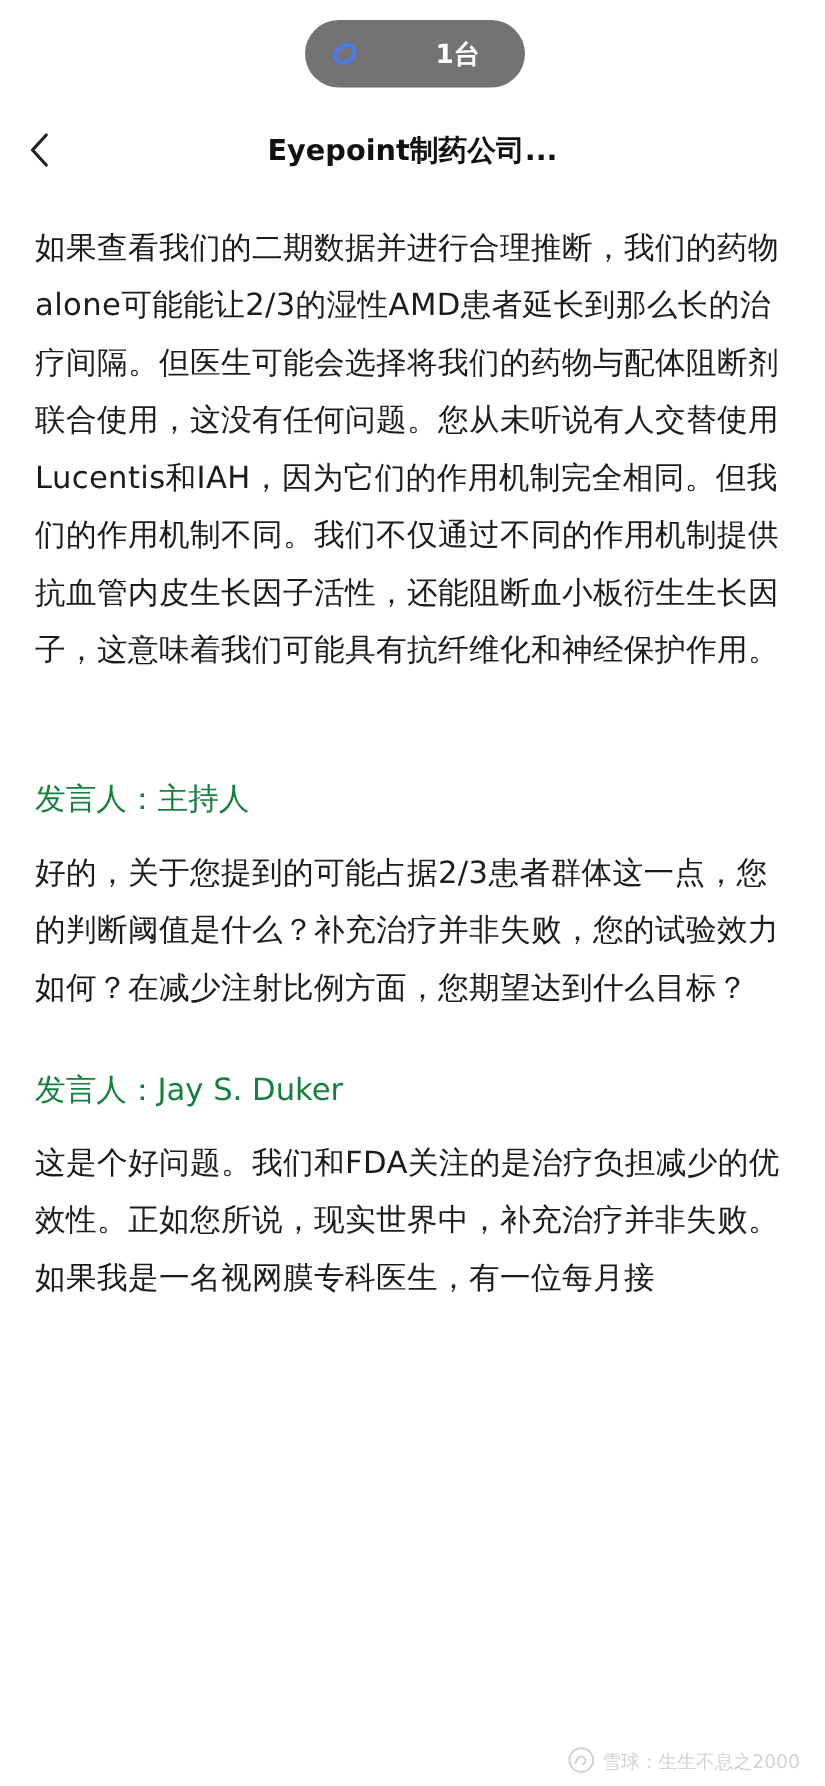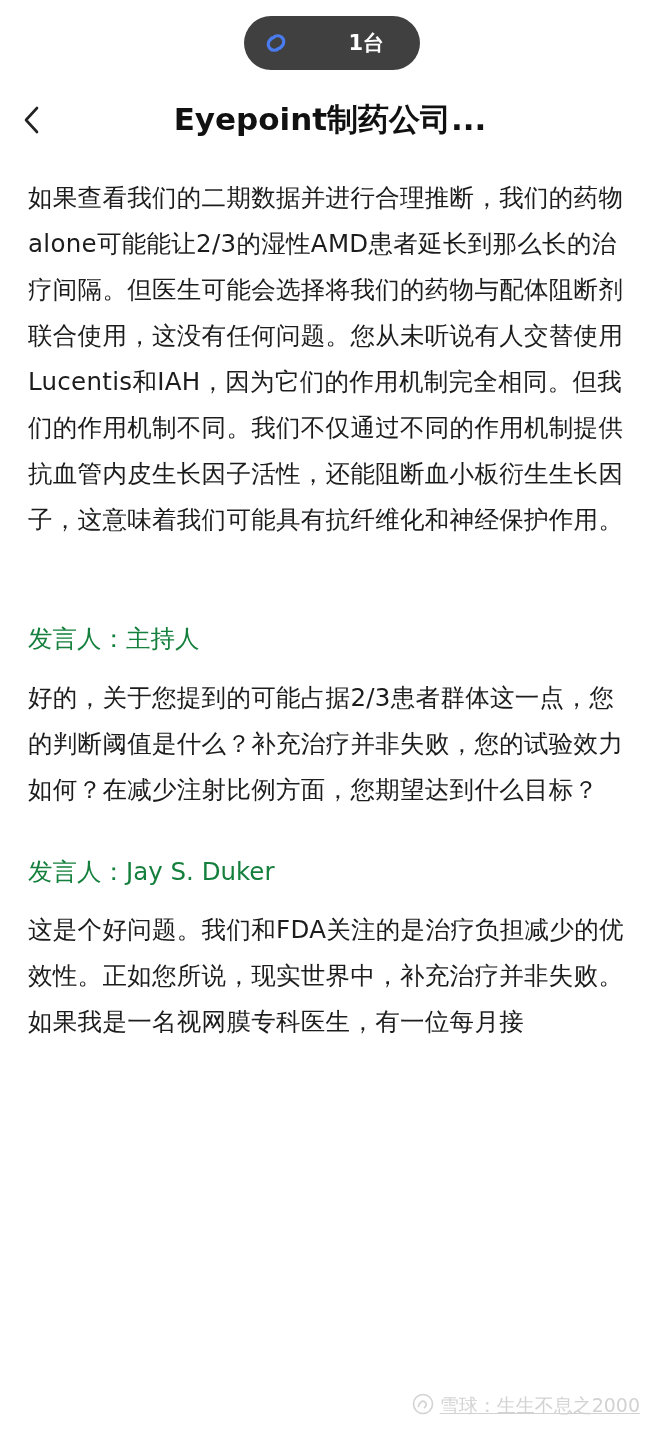--- a/index.html
+++ b/index.html
@@ -3,39 +3,39 @@
   <meta charset="utf-8">
   <style>
     html, body { margin: 0; padding: 0; }
     body {
       width: 660px; height: 1429px; background: #ffffff; overflow: hidden;
       font-family: "DejaVu Sans", "Liberation Sans", sans-serif; color: #1a1a1a;
       position: relative;
     }
     .pill {
       position: absolute; left: 244px; top: 16px; width: 176px; height: 54px;
-      background: #404040; border-radius: 27px; display: flex; align-items: center;
+      background: #737373; border-radius: 27px; display: flex; align-items: center;
       justify-content: space-between; padding: 0 36px 0 16px; box-sizing: border-box;
     }
     .pill .link-icon { width: 32px; height: 32px; display: flex; align-items: center; justify-content: center; }
     .pill .count { color: #fff; font-size: 21px; font-weight: bold; }
     .header {
       position: absolute; top: 92px; left: 0; width: 660px; height: 56px;
       display: flex; align-items: center; justify-content: center;
     }
     .back { position: absolute; left: 14px; top: 10px; width: 36px; height: 36px; display: flex; align-items: center; justify-content: center; cursor: pointer; }
-    .title { font-size: 31px; font-weight: bold; color: #111; }
+    .title { font-size: 23px; font-weight: bold; color: #111; }
     .content { position: absolute; left: 28px; top: 175px; width: 606px; }
     .para { font-size: 24.5px; line-height: 46px; margin: 0; color: #1c1c1c; letter-spacing: 0.3px; }
     .gap-lg { height: 37px; }
     .speaker { font-size: 24.5px; line-height: 43.5px; margin: 0; color: #15803d; }
     .gap-sm { height: 14px; }
     .watermark {
-      position: absolute; right: 20px; bottom: 10px; display: flex; align-items: flex-start;
-      color: #d2d2d2; font-size: 19px; text-decoration: underline;
+      position: absolute; right: 20px; bottom: 10px; display: flex; align-items: flex-end;
+      color: #d2d2d2; font-size: 15px;
     }
     .watermark .wm-icon { width: 22px; height: 22px; margin-right: 6px; }
   </style>
 </head>
 <body>
 
 <div class="pill">
   <span class="link-icon">
     <svg width="30" height="30" viewBox="0 0 30 30" fill="none" stroke="#4a7cf0" stroke-width="3.2" stroke-linecap="round">
       <path d="M12.5 9.5 a6 6 0 0 1 8.5 0 l0 0 a6 6 0 0 1 0 8.5 l-2 2"></path>

